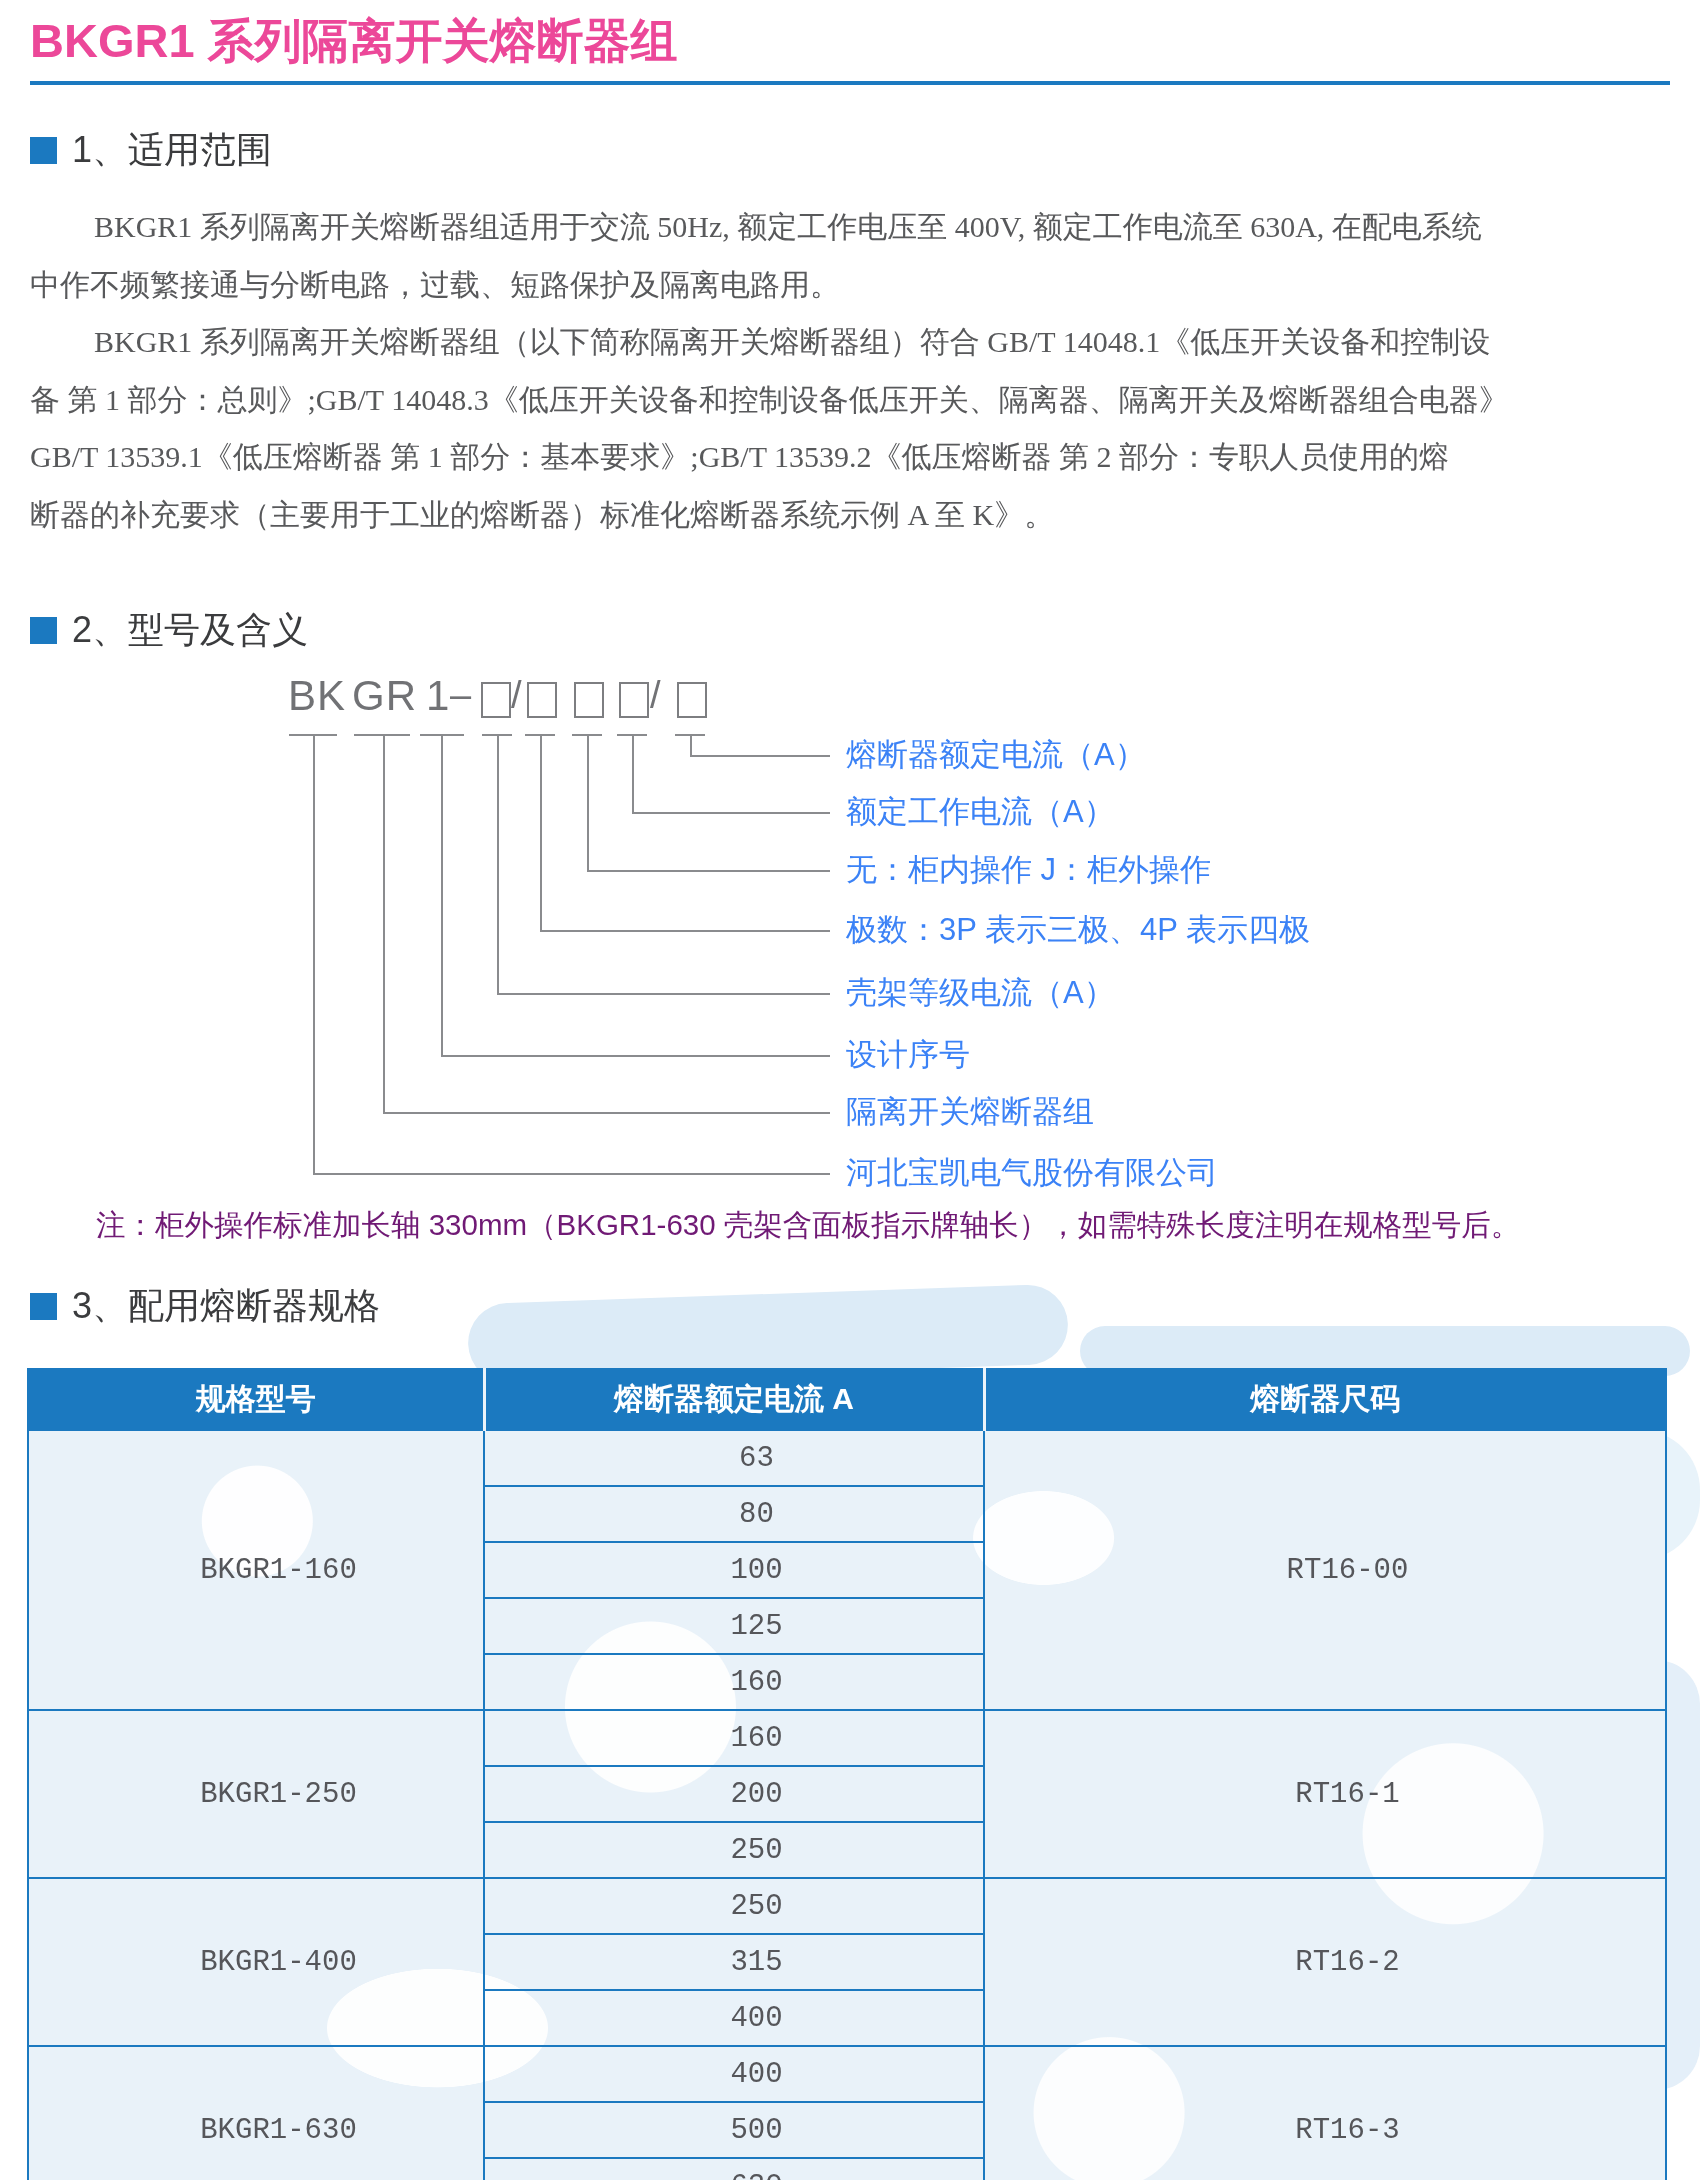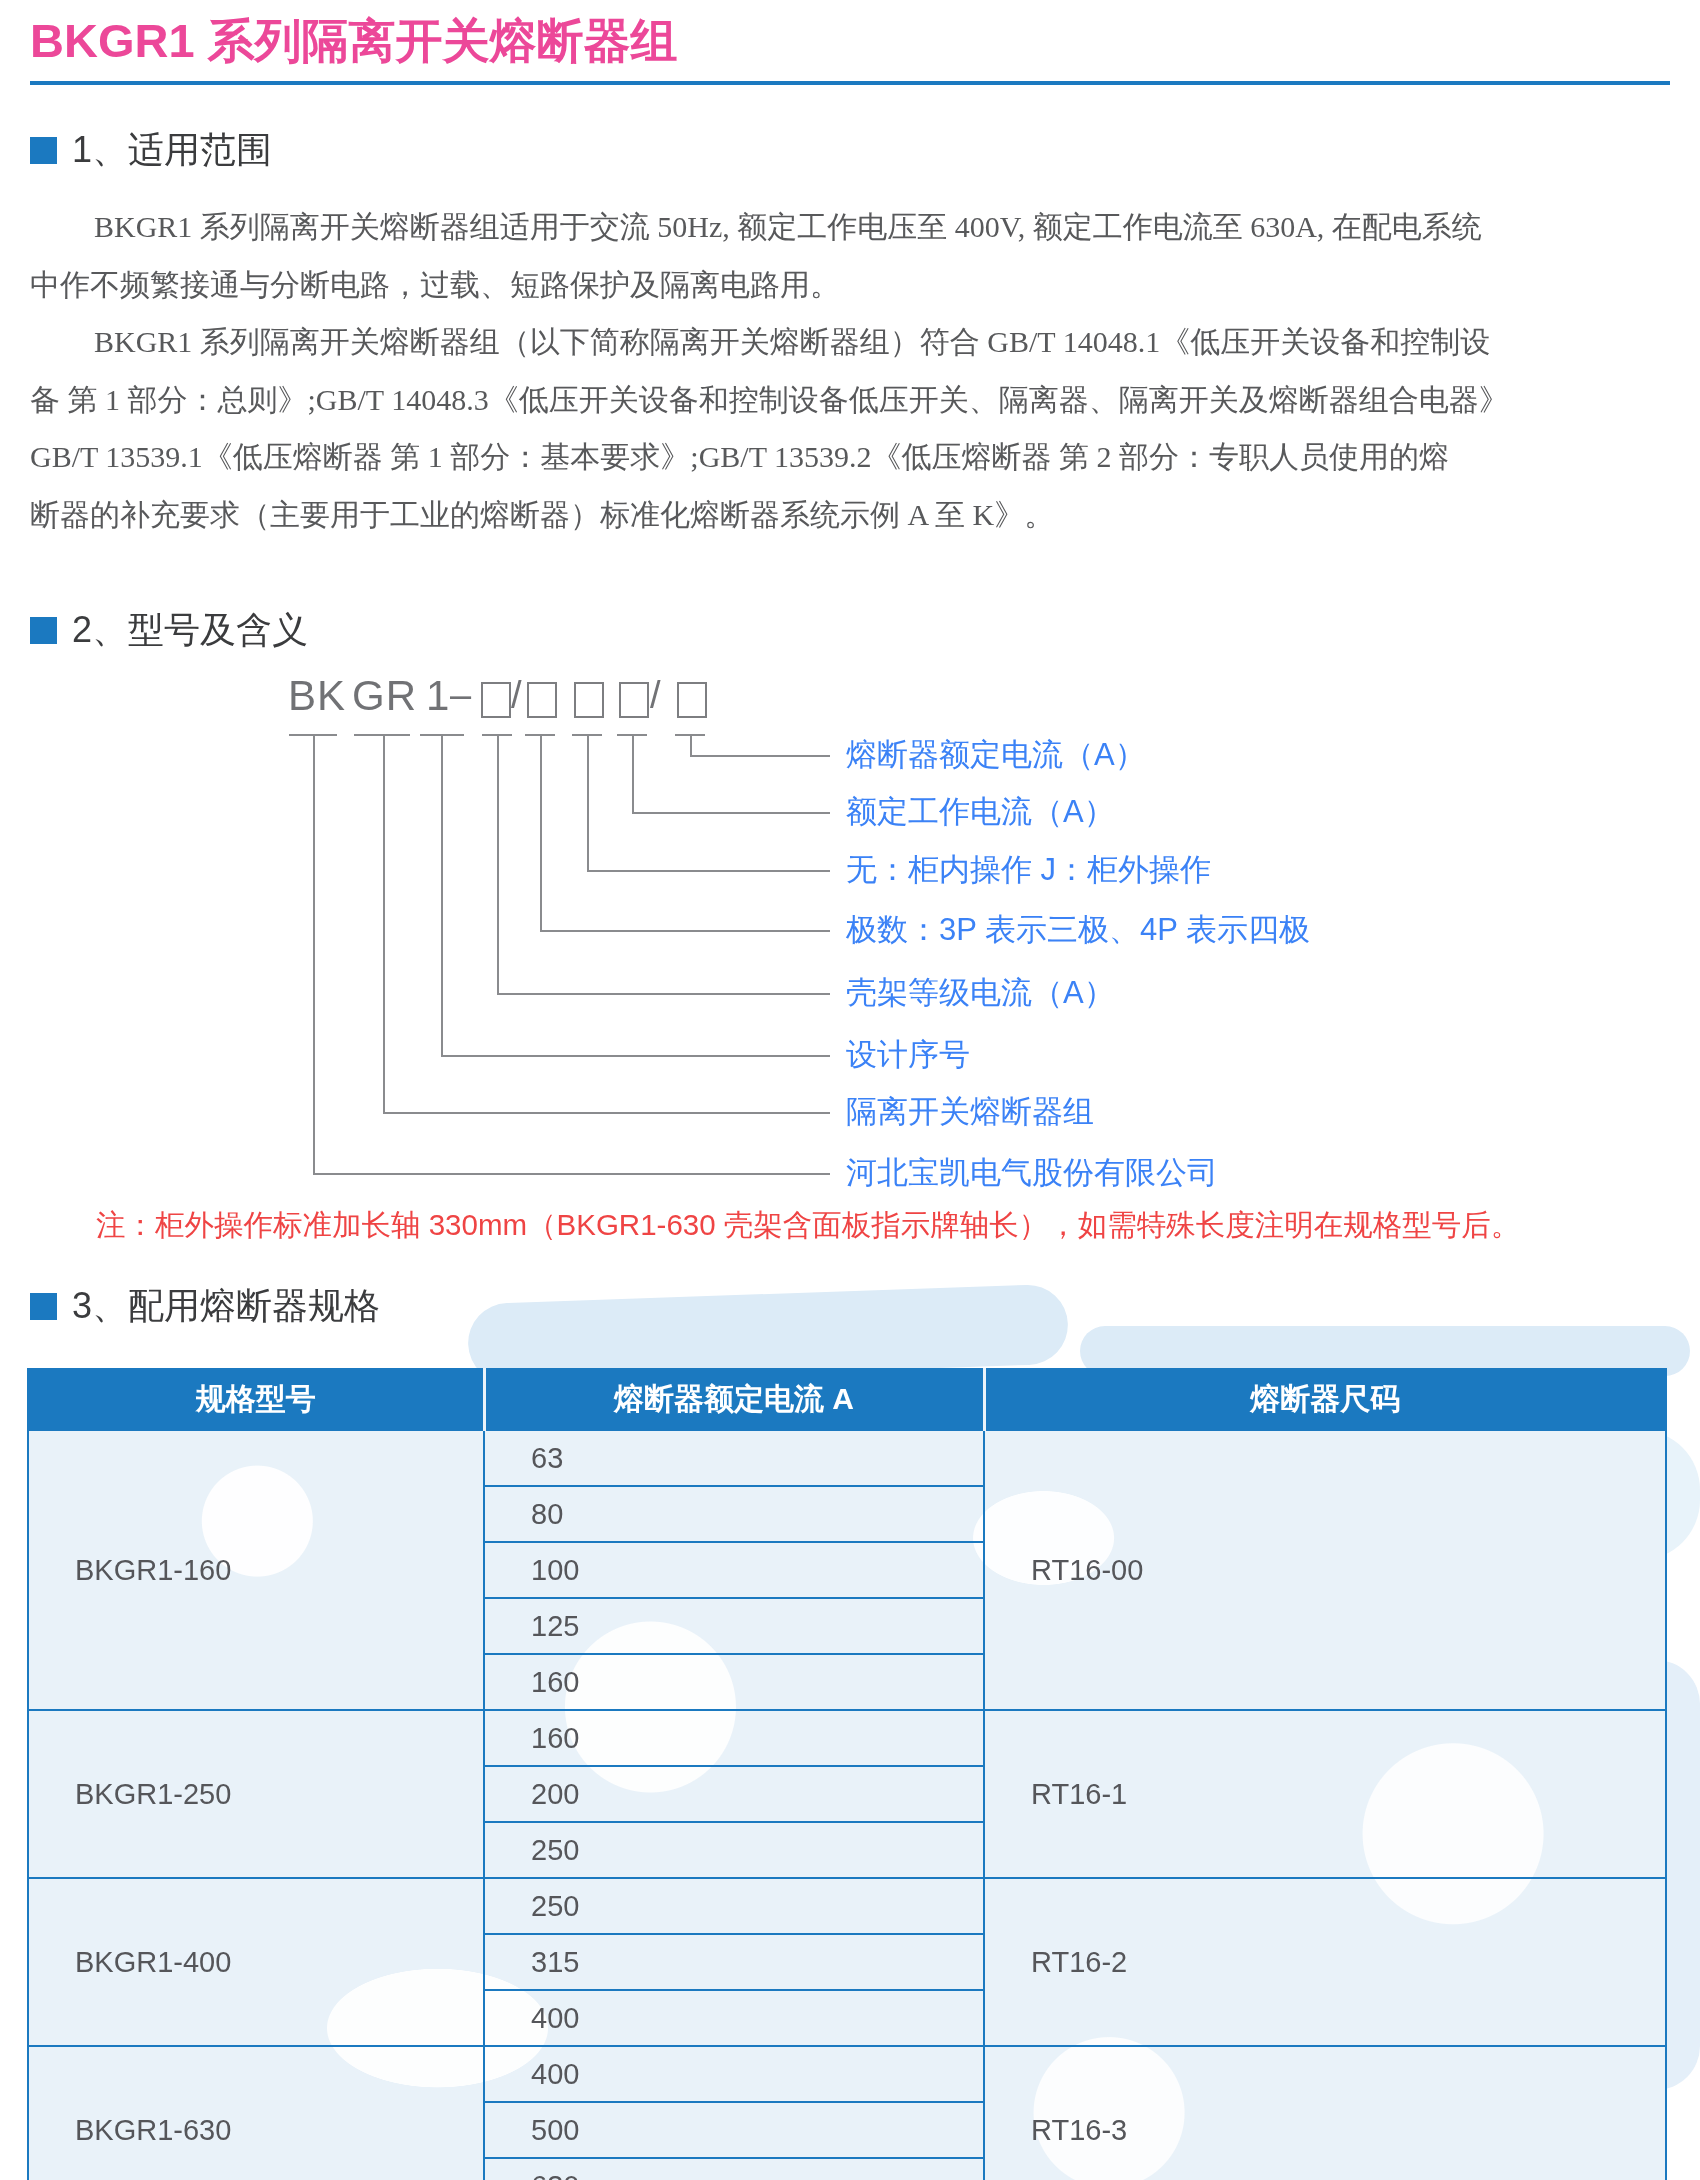--- a/index.html
+++ b/index.html
@@ -37,43 +37,43 @@
   
   .diagram{position:absolute;left:0;top:660px;width:1700px;height:560px;}
   .tok{position:absolute;font-size:42px;color:#717275;letter-spacing:1px;}
   .tok.small{font-size:38px;}
   .mbox{position:absolute;width:26px;height:32px;border:2px solid #7d7e81;background:transparent;}
   .hline,.vline{position:absolute;background:#8a8b8e;}
   .hline{height:2px;}
   .vline{width:2px;}
   .dlabel{position:absolute;left:846px;font-size:31px;color:#3b82f6;line-height:38px;white-space:nowrap;}
 
-  .model-note{position:absolute;left:96px;top:1206px;width:1580px;font-size:29.5px;color:#ef4444;white-space:nowrap;}
+  .model-note{position:absolute;left:96px;top:1206px;width:1580px;font-size:29.5px;color:#701a75;white-space:nowrap;}
 
   
   table.fuse{
     position:absolute;left:27px;top:1368px;width:1638px;border-collapse:collapse;table-layout:fixed;
     background-color:#e9f2f9;
     background-image:
       radial-gradient(circle at 14% 18%, rgba(255,255,255,.95) 0 55px, rgba(255,255,255,0) 56px),
       radial-gradient(circle at 38% 40%, rgba(255,255,255,.9) 0 85px, rgba(255,255,255,0) 86px),
       radial-gradient(ellipse at 62% 20%, rgba(255,255,255,.92) 0 70px, rgba(255,255,255,0) 71px),
       radial-gradient(circle at 87% 55%, rgba(255,255,255,.85) 0 90px, rgba(255,255,255,0) 91px),
       radial-gradient(ellipse at 25% 78%, rgba(255,255,255,.9) 0 110px, rgba(255,255,255,0) 111px),
       radial-gradient(circle at 66% 88%, rgba(255,255,255,.85) 0 75px, rgba(255,255,255,0) 76px);
     z-index:1;
   }
   table.fuse th{
     height:57px;background:#1b79c0;color:#ffffff;font-size:30px;font-weight:bold;
     border:2px solid #1b79c0;text-align:center;
   }
   table.fuse th + th{border-left:3px solid #eaf3fa;}
   table.fuse td{
-    height:52px;text-align:left;vertical-align:middle;
-    font-family:Liberation Sans, sans-serif;font-size:29px;color:#55565a;
+    height:52px;text-align:center;vertical-align:middle;
+    font-family:Liberation Mono, monospace;font-size:29px;color:#55565a;
     border:2px solid #1b79c0;background:transparent;padding-left:46px;
   }
 </style>
 </head>
 <body>
 
 <div class="page">
 
   <div class="wm b1"></div>
   <div class="wm b2"></div>

